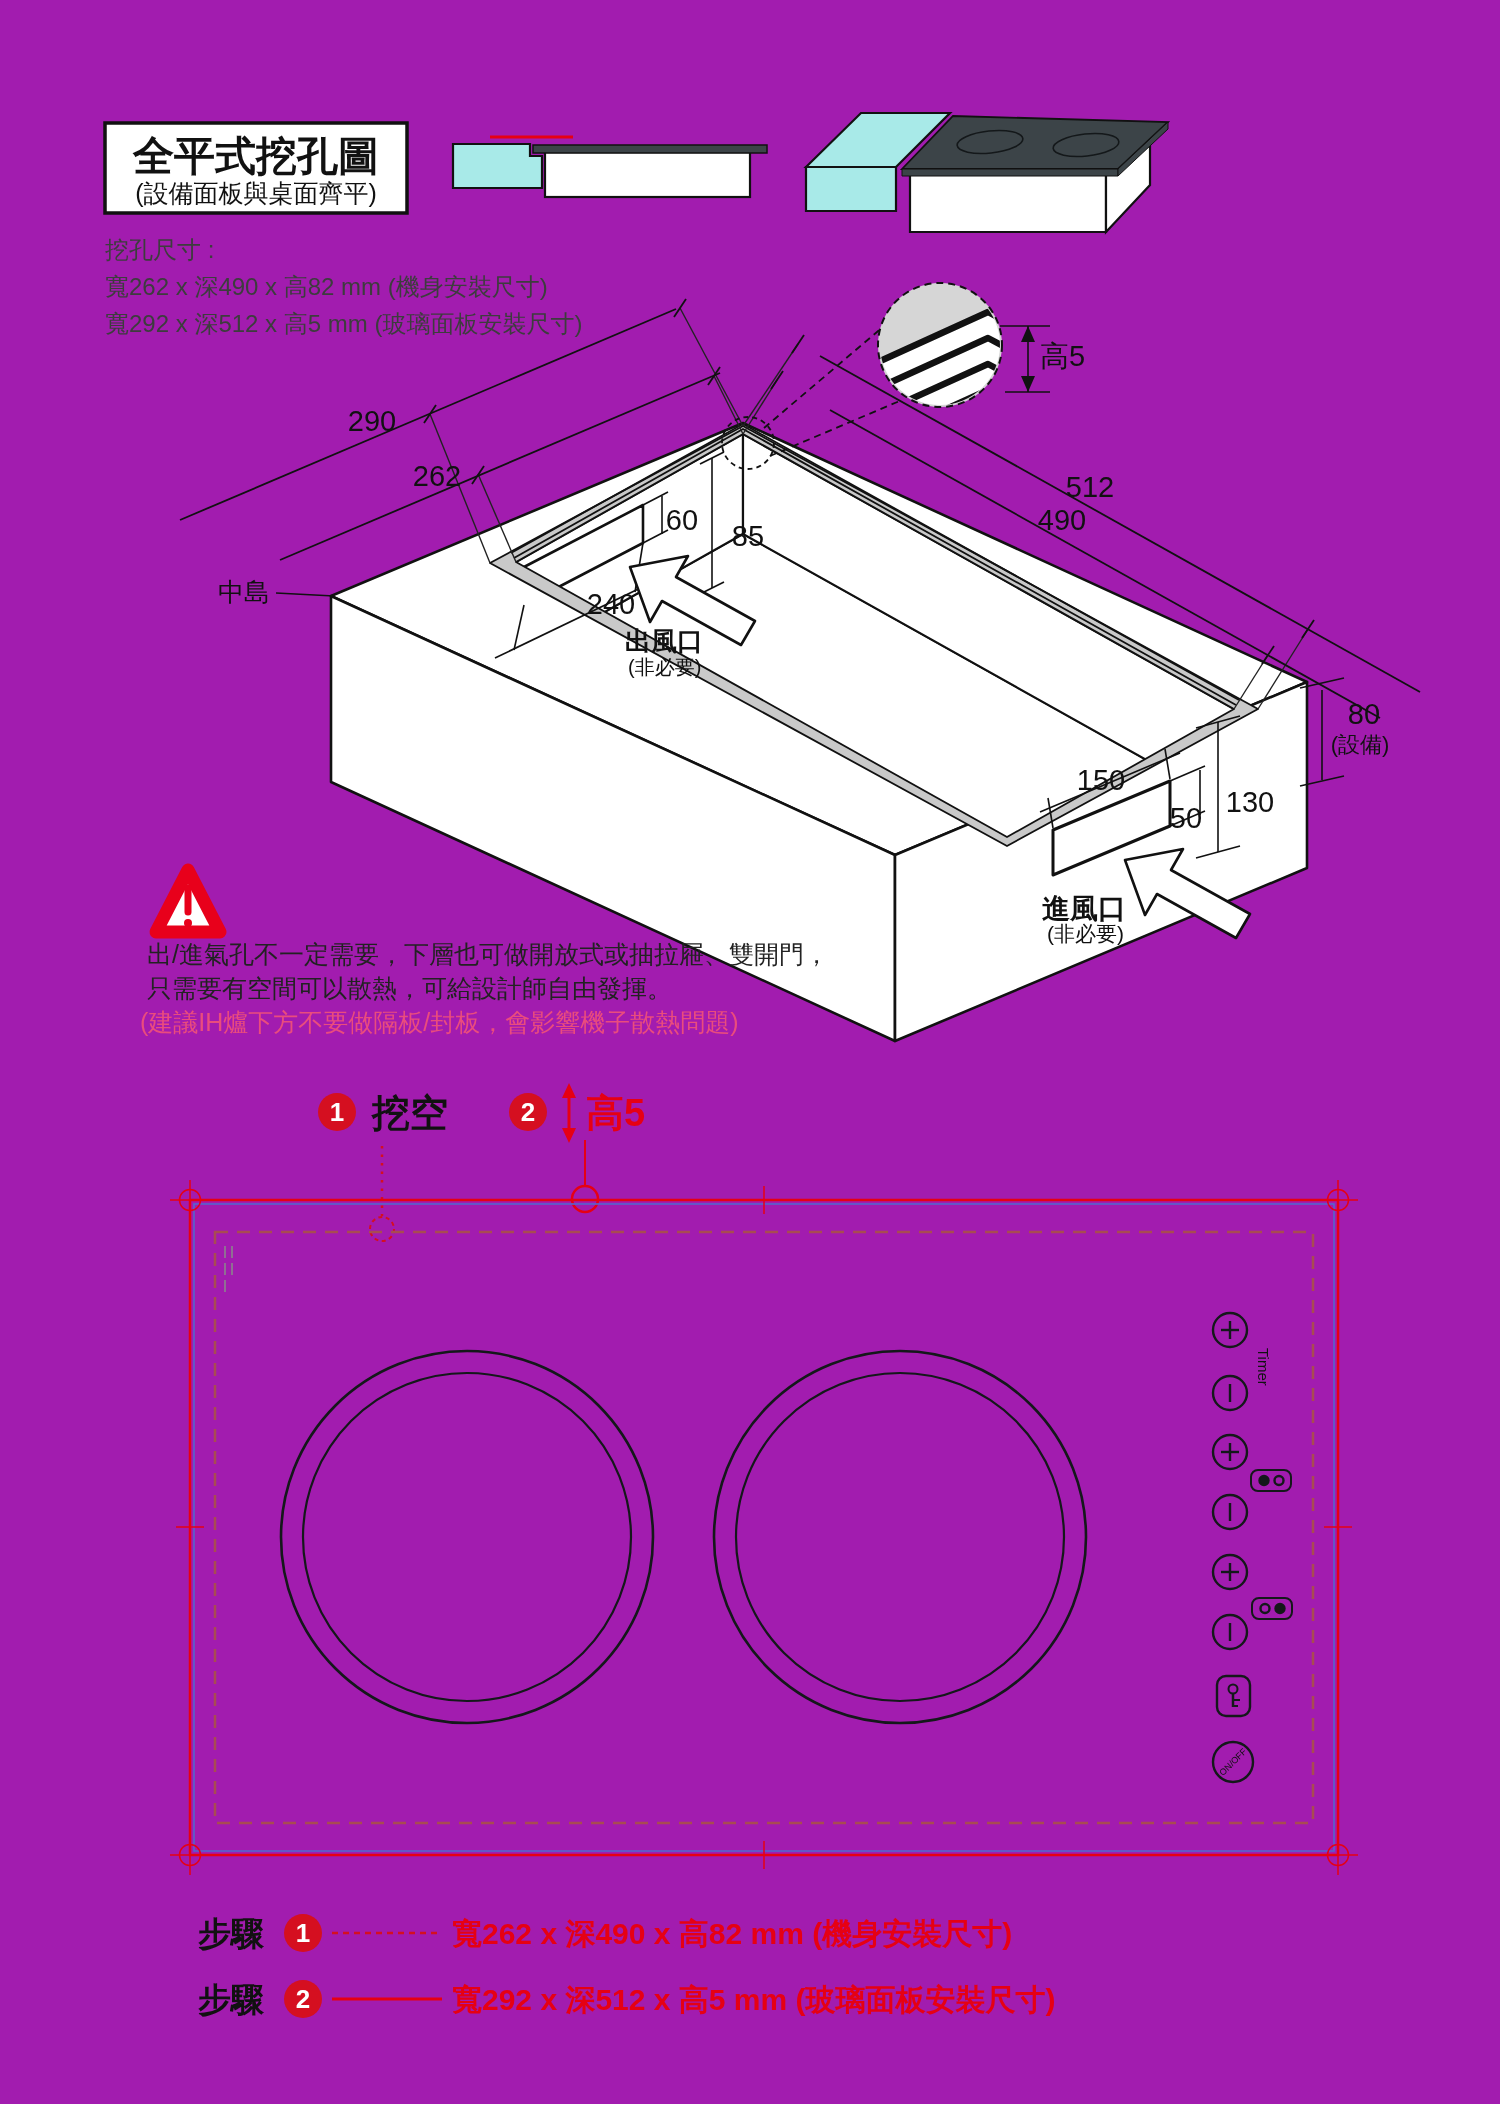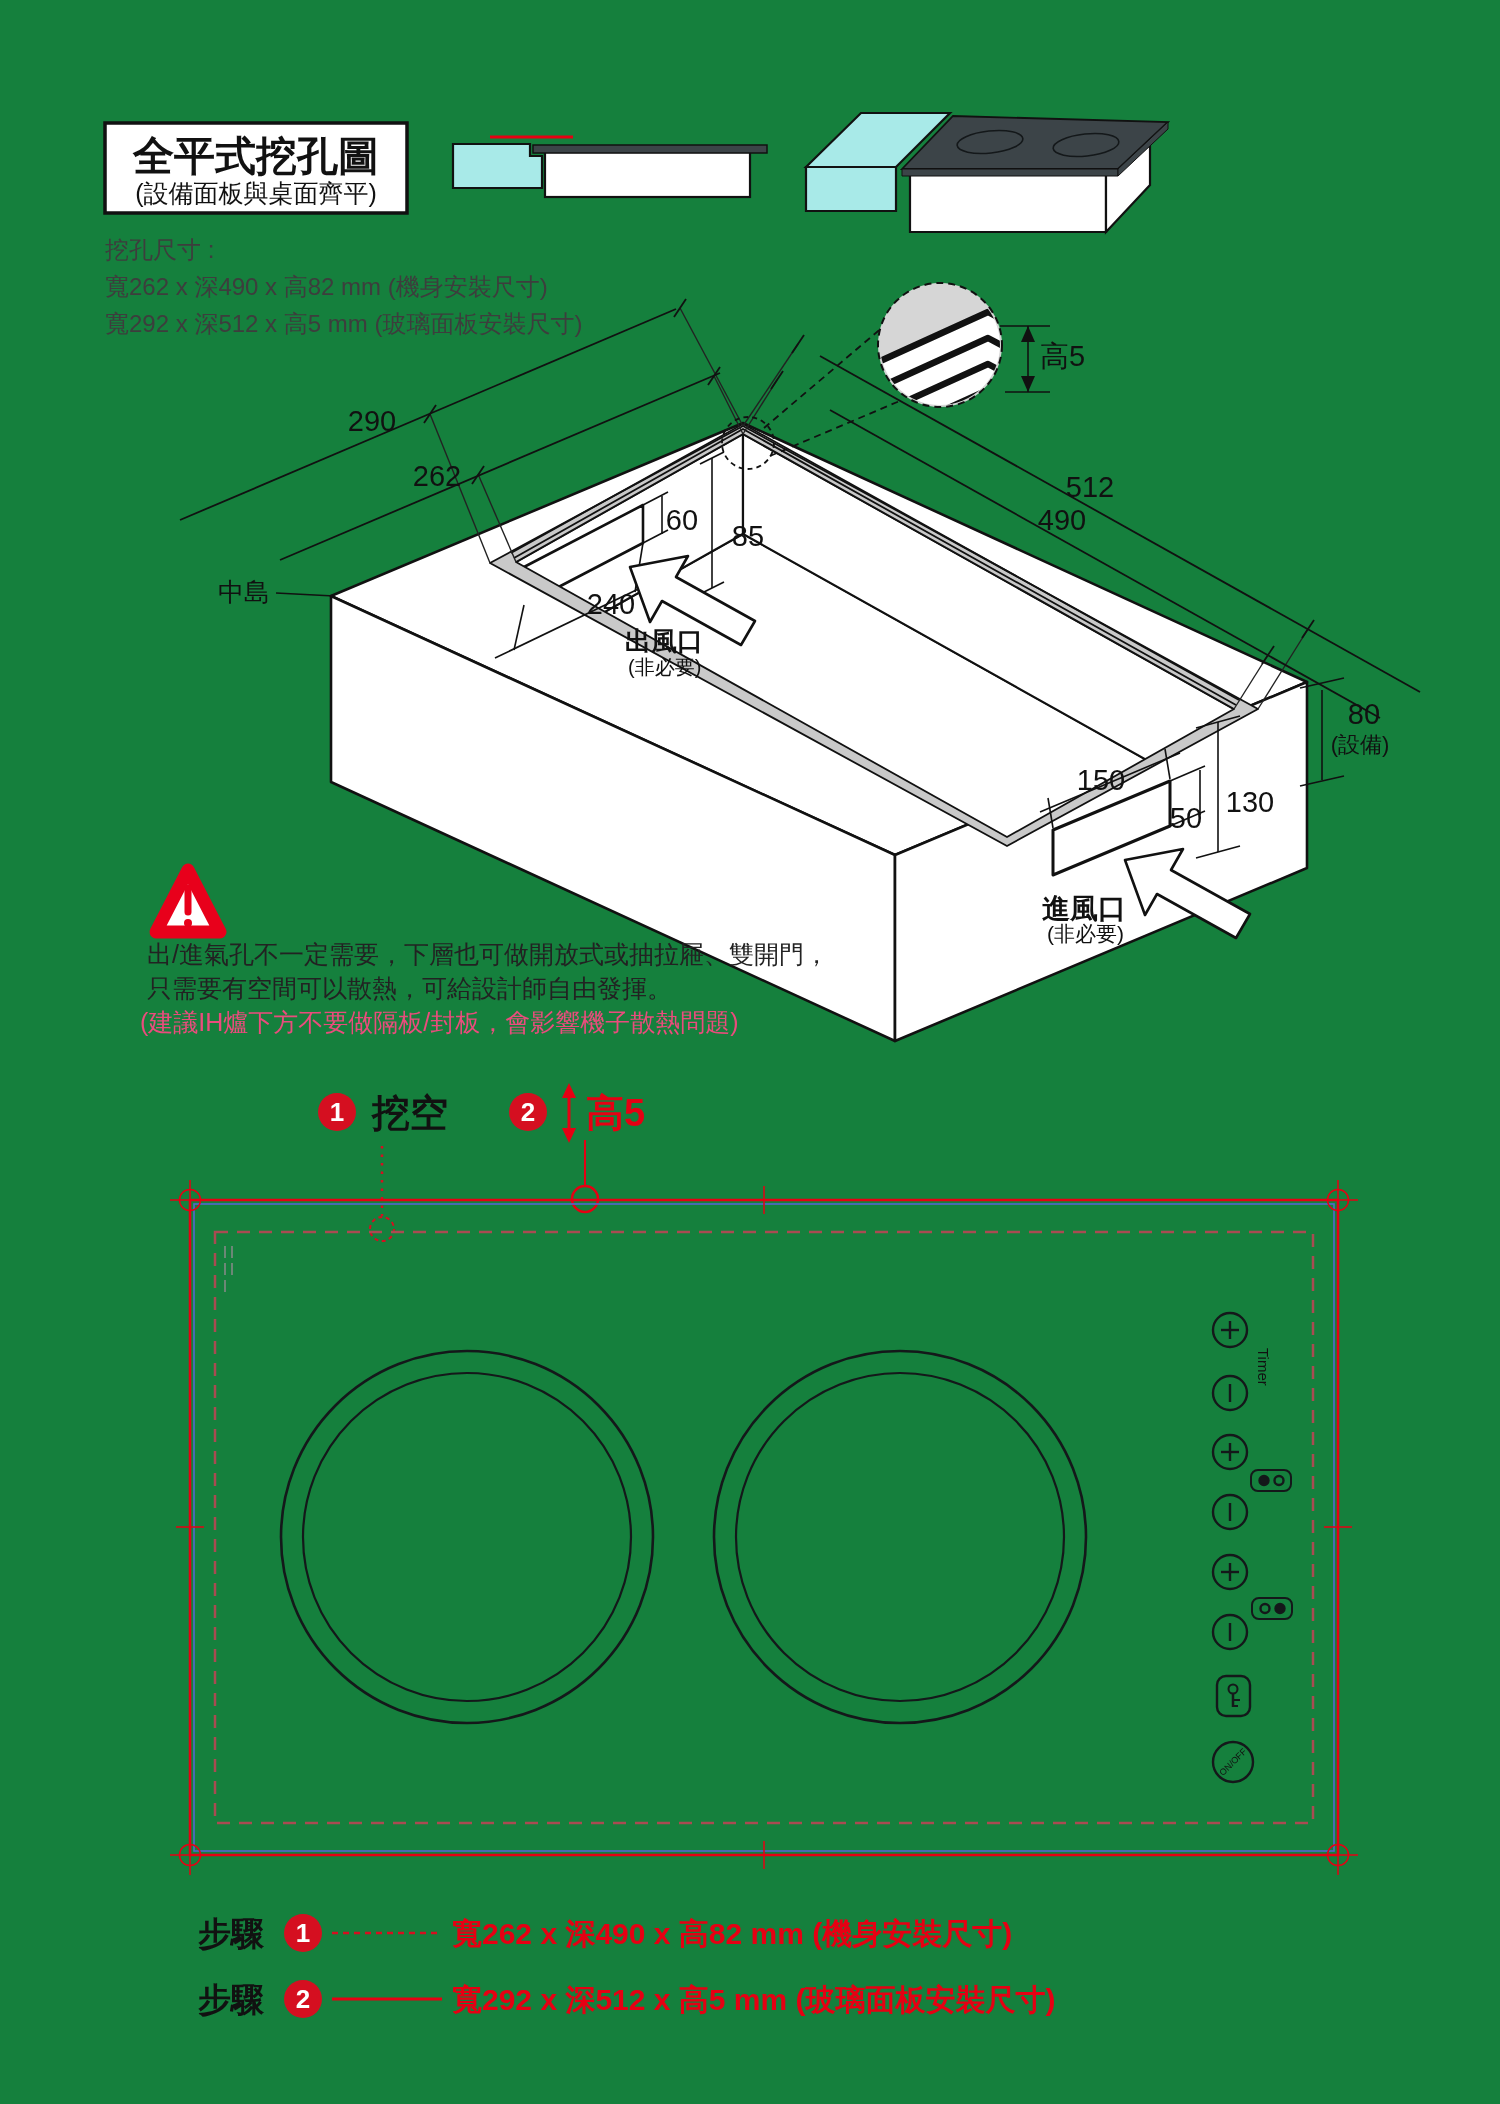--- a/index.html
+++ b/index.html
@@ -1,16 +1,16 @@
 <!DOCTYPE html>
 <html><head>
 <meta charset="utf-8">
 <style>
   html,body{margin:0;padding:0;background:#fff;}
-  .canvas{position:relative;width:1500px;height:2104px;background:#15803d;
+  .canvas{position:relative;width:1500px;height:2104px;background:#a21caf;
           font-family:"Liberation Sans",sans-serif;overflow:hidden;text-align:right;}
   svg{position:absolute;left:0;top:0;}
   text{fill:#111;}
   .tt{font-size:41px;font-weight:700;}
   .ts{font-size:25px;}
   .sp{font-size:24px;fill:#3d3d3d;}
   .dm{font-size:29px;}
   .dm2{font-size:22px;}
   .il{font-size:26px;}
   .ob{font-size:26px;font-weight:700;}

